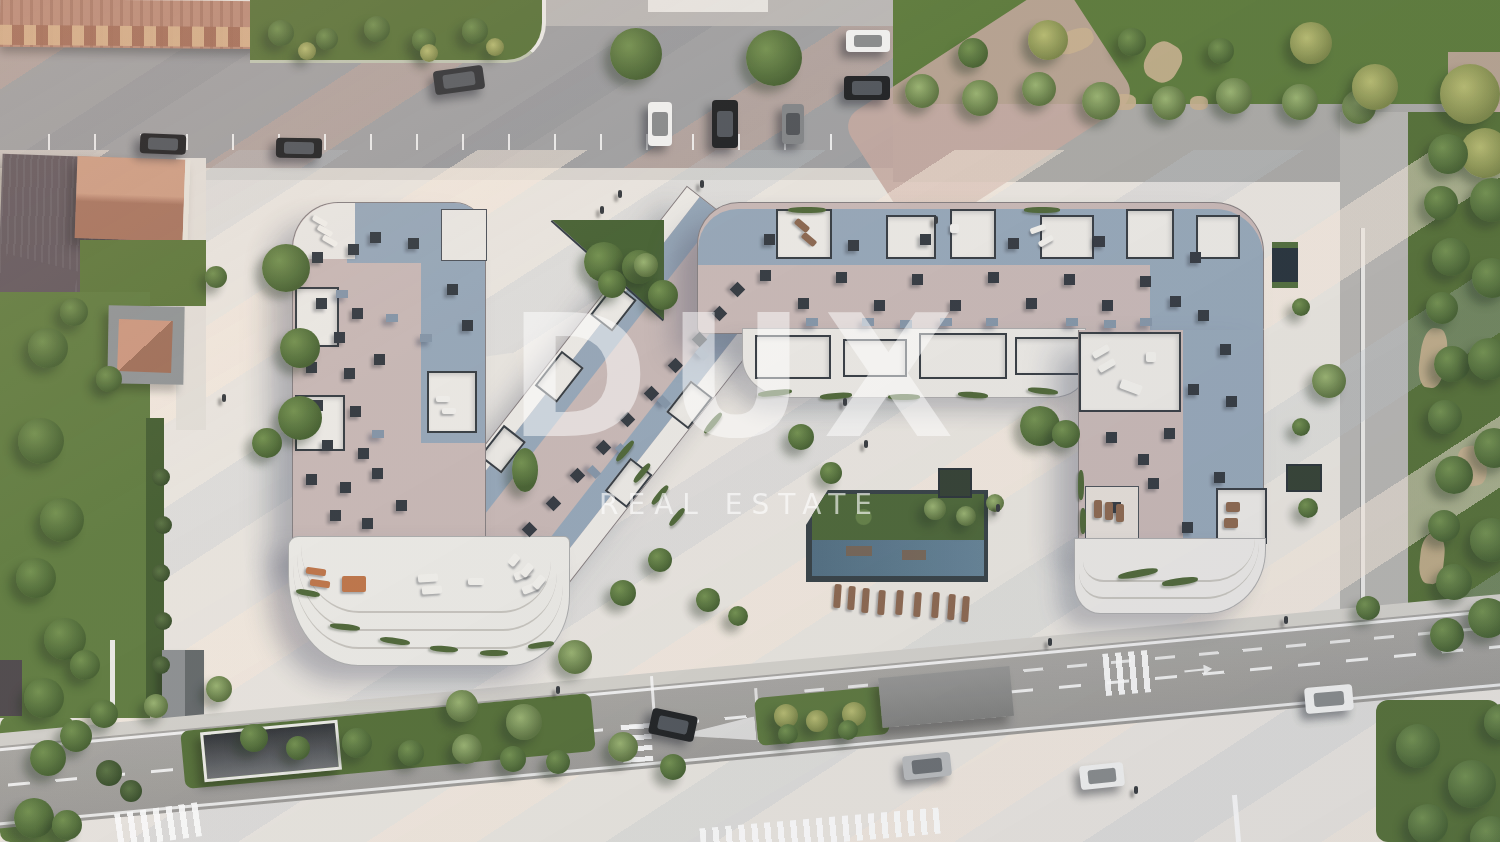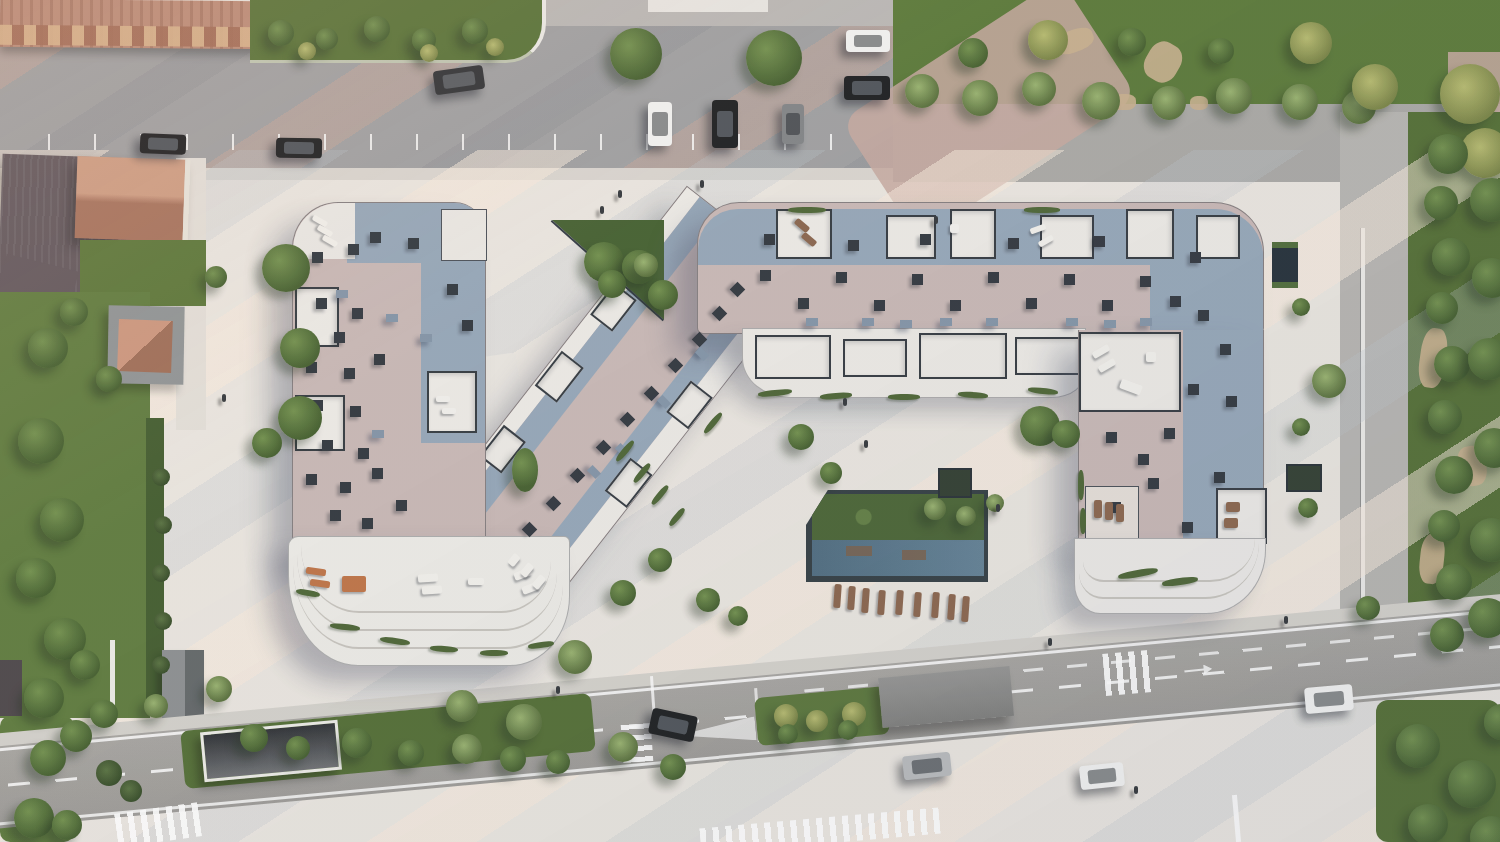--- a/index.html
+++ b/index.html
@@ -516,14 +516,16 @@
         <i class="car v1" style="left: 1080px; top: 764px; width: 44px; height: 24px; transform: rotate(-6deg);"></i>
         <i class="car v1" style="left: 1305px; top: 686px; width: 48px; height: 26px; transform: rotate(-5deg);"></i>
       </div>
 
   <div class="ab" style="inset:0;z-index:55;pointer-events:none;background:
        linear-gradient(150deg,rgba(255,210,185,.16) 0%,rgba(255,240,225,.05) 35%,rgba(110,125,150,.10) 100%),
        radial-gradient(120% 120% at 50% 45%,rgba(0,0,0,0) 60%,rgba(90,90,110,.12) 100%);"></div>
  </div>
 
  <div id="watermark">
+   <div id="wm-brand">DUX</div>
+   <div id="wm-tag">REAL ESTATE</div>
  </div>
 </div>
 
 </body></html>

